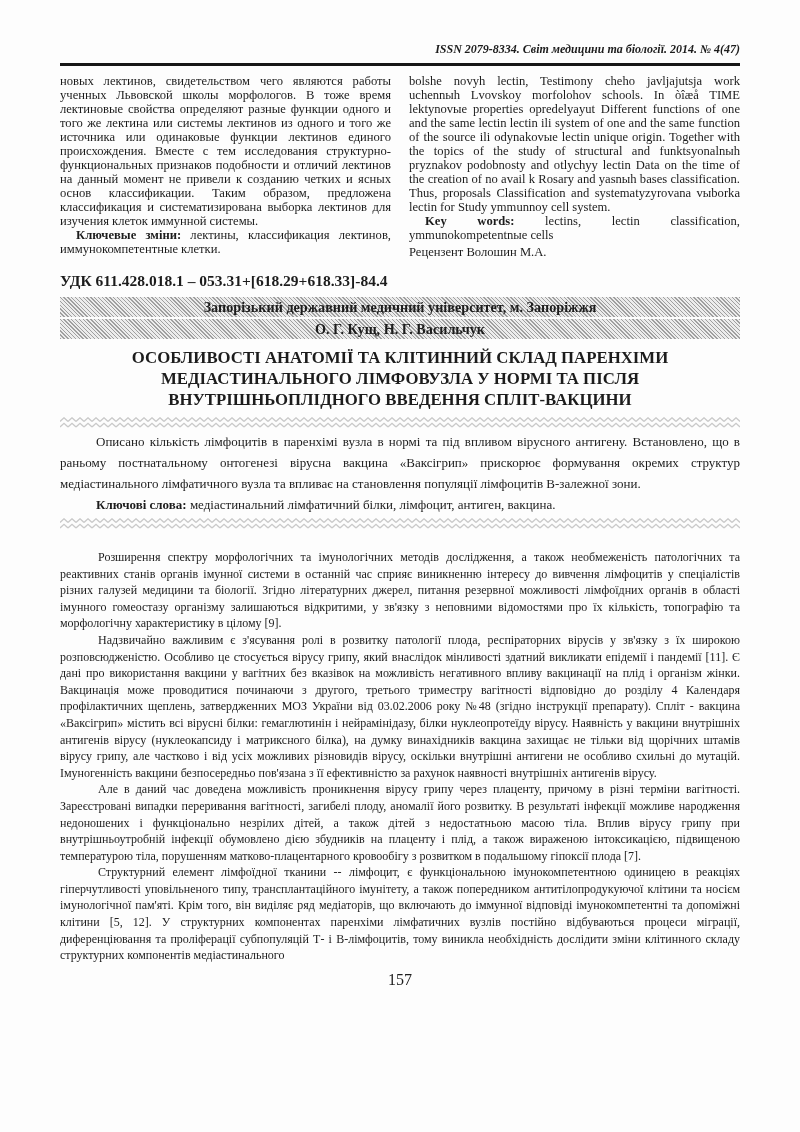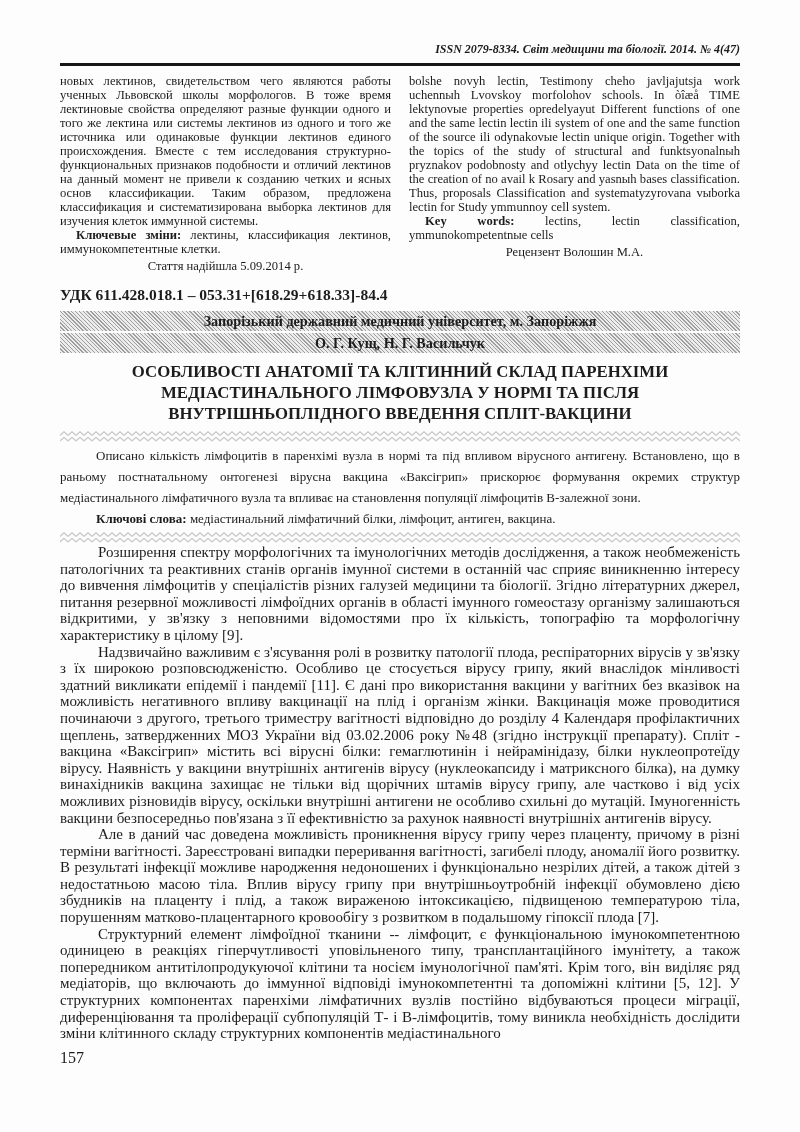--- a/index.html
+++ b/index.html
@@ -24,21 +24,21 @@
 
   .cols {
     display:flex; gap:18px;
     margin-top:8px;
     font-size:12.6px; line-height:14px;
   }
   .col { flex:1; text-align:justify; }
   .col p { margin:0; }
   .col p.kw { text-indent:16px; }
   .kw-label { font-weight:bold; }
-  .col p.byline { text-align:center; margin-top:3px; }
+  .col p.byline { text-align:left; margin-top:3px; }
 
   .udc { font-weight:bold; font-size:15.5px; margin-top:13px; line-height:18px; }
 
   .banner { margin-top:7px; }
   .strip {
     background:repeating-linear-gradient(45deg,#9f9f9f 0 1px,#ececec 1px 2.7px);
     text-align:center;
     font-weight:bold;
     font-size:14.2px;
     line-height:17px;
@@ -58,41 +58,40 @@
   .zigzag.bottom { margin-top:3px; }
 
   .abstract {
     font-size:13px; line-height:21px;
     text-align:justify;
     margin-top:3px;
   }
   .abstract p { margin:0; text-indent:36px; }
 
   .body-text {
-    margin-top:1px;
-    font-size:15px; line-height:16.6px;
+    margin-top:20px;
+    font-size:12px; line-height:16.6px;
     text-align:justify;
   }
   .body-text p { margin:0; text-indent:38px; }
 
-  .page-num { text-align:left; font-size:16px; margin-top:7px; }
+  .page-num { text-align:center; font-size:16px; margin-top:7px; }
 </style>
 </head>
 <body>
 
 <div class="content">
 
   <div class="issn">ISSN 2079-8334. Світ медицини та біології. 2014. № 4(47)</div>
   <div class="rule"></div>
 
   <div class="cols">
     <div class="col">
       <p>новых лектинов, свидетельством чего являются работы ученных Львовской школы морфологов. В тоже время лектиновые свойства определяют разные функции одного и того же лектина или системы лектинов из одного и того же источника или одинаковые функции лектинов единого происхождения. Вместе с тем исследования структурно-функциональных признаков подобности и отличий лектинов на данный момент не привели к созданию четких и ясных основ классификации. Таким образом, предложена классификация и систематизирована выборка лектинов для изучения клеток иммунной системы.</p>
       <p class="kw"><span class="kw-label">Ключевые зміни:</span><span> лектины, классификация лектинов, иммунокомпетентные клетки.</span></p>
-      <p class="byline">Стаття надійшла 5.09.2014 р.</p>
     </div>
     <div class="col">
       <p>bolshe novyh lectin, Testimony cheho javljajutsja work uchennыh Lvovskoy morfolohov schools. In òîæå TIME lektynovые properties opredelyayut Different functions of one and the same lectin lectin ili system of one and the same function of the source ili odynakovые lectin unique origin. Together with the topics of the study of structural and funktsyonalnыh pryznakov podobnosty and otlychyy lectin Data on the time of the creation of no avail k Rosary and yasnыh bases classification. Thus, proposals Classification and systematyzyrovana vыborka lectin for Study ymmunnoy cell system.</p>
       <p class="kw"><span class="kw-label">Key words:</span><span> lectins, lectin classification, ymmunokompetentnые cells</span></p>
       <p class="byline">Рецензент Волошин М.А.</p>
     </div>
   </div>
 
   <div class="udc">УДК 611.428.018.1 – 053.31+[618.29+618.33]-84.4</div>
 

